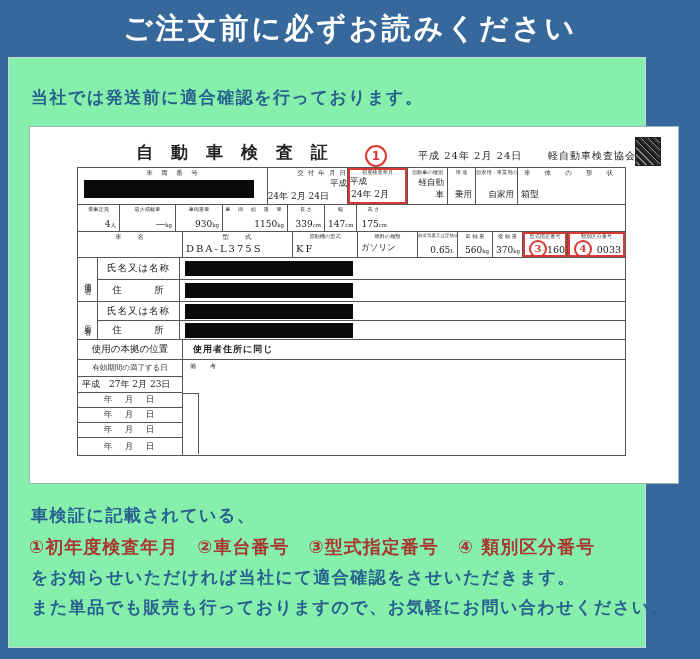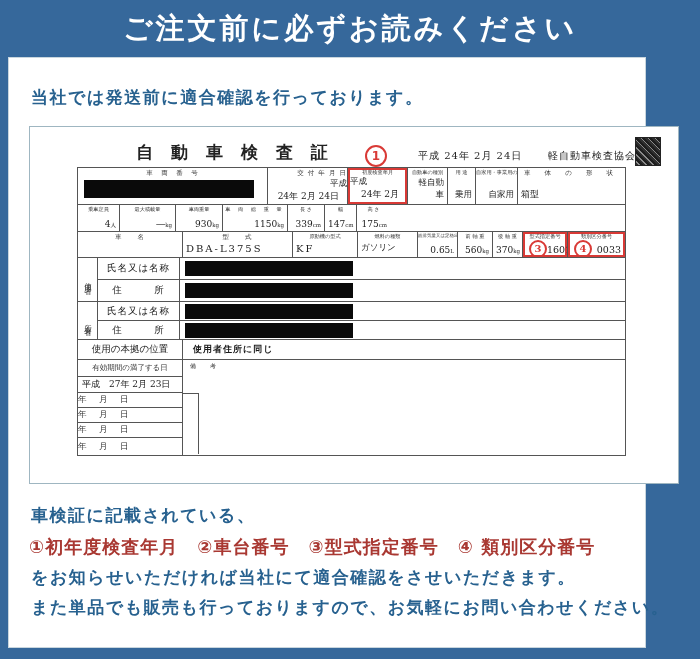--- a/index.html
+++ b/index.html
@@ -9,21 +9,21 @@
     font-family:"DejaVu Sans","Liberation Sans",sans-serif;
     overflow:hidden;
   }
   
   .banner{position:absolute;top:0;left:0;width:700px;height:57px;
     display:flex;align-items:center;justify-content:center;border-radius:21px;}
   .banner-title{color:#ffffff;font-size:29px;font-weight:bold;letter-spacing:3px;}
 
   
   .panel{position:absolute;top:57px;left:8px;width:638px;height:591px;
-    background:#ffffff;border:1px solid #c9d6de;box-sizing:border-box;}
+    background:#86efac;border:1px solid #c9d6de;box-sizing:border-box;}
   .intro{position:absolute;left:22px;top:28px;font-size:17px;font-weight:bold;
     color:#27618f;letter-spacing:1.5px;}
 
   
   .cert-frame{position:absolute;left:20px;top:68px;width:648px;height:356px;
     border:1px solid #9fb6c1;background:#ffffff;}
   .cert-title{position:absolute;left:95px;top:14px;width:220px;text-align:center;
     font-size:17px;font-weight:bold;letter-spacing:6px;color:#222;
     font-family:"DejaVu Serif","Liberation Serif",serif;}
   .cert-head-date{position:absolute;left:388px;top:22px;font-size:10px;color:#222;
@@ -54,21 +54,21 @@
   .cell.last{border-right:none;}
   .lb{font-size:6.5px;color:#3a3a3a;text-align:center;letter-spacing:1px;
     padding-top:1px;white-space:nowrap;
     font-family:"DejaVu Sans","Liberation Sans",sans-serif;}
   .lb.tiny{font-size:5.2px;letter-spacing:0;}
   .vl{font-size:9px;padding:1px 3px;}
   .vl.center{text-align:right;}
   .vl.right{text-align:right;margin-top:auto;padding-bottom:2px;white-space:nowrap;}
   .unit{font-size:5.5px;}
   .era{display:block;font-size:8.5px;padding-left:2px;}
-  .edate{display:block;font-size:9px;text-align:right;padding-right:8px;white-space:nowrap;}
+  .edate{display:block;font-size:9px;text-align:right;padding-right:18px;white-space:nowrap;}
   .redbox{box-shadow:inset 0 0 0 2px #d93a36;}
   .bar{background:#0a0a0a;}
   .chassis-line{display:flex;align-items:center;margin-top:auto;padding:0 4px 2px 4px;}
   .chassis-pre{font-size:11px;letter-spacing:2px;color:#333;}
   .chassis-mask{font-size:15px;font-weight:bold;letter-spacing:2px;color:#000;margin:0 6px 0 2px;}
   .numcell-line{display:flex;align-items:center;justify-content:space-between;
     margin-top:auto;padding:0 4px 2px 6px;}
   .numcell-line .nv{font-size:9.5px;}
 
   
@@ -94,21 +94,21 @@
 
   
   .bottomzone{position:absolute;left:0;top:192px;width:547px;height:95px;}
   .lrow{position:absolute;left:0;width:105px;box-sizing:border-box;
     border-right:1px solid #555;border-bottom:1px solid #555;
     display:flex;align-items:center;}
   .lrow .txt{width:100%;}
   .expiry-lbl{font-size:7.5px;text-align:center;white-space:nowrap;
     font-family:"DejaVu Sans","Liberation Sans",sans-serif;color:#333;}
   .expiry-date{font-size:9px;padding-left:4px;white-space:nowrap;}
-  .blankrow{font-size:8.5px;letter-spacing:2px;color:#333;}
+  .blankrow{font-size:8.5px;text-align:center;letter-spacing:2px;color:#333;}
   .ext{position:absolute;left:105px;top:33px;width:16px;height:61px;
     box-sizing:border-box;border-right:1px solid #555;border-top:1px solid #555;}
   .remarks{position:absolute;left:112px;top:2px;font-size:6px;letter-spacing:4px;
     color:#333;font-family:"DejaVu Sans","Liberation Sans",sans-serif;}
 
   
   .outro-line{position:absolute;left:22px;font-size:17px;font-weight:bold;
     color:#27618f;letter-spacing:1.5px;white-space:nowrap;}
   .outro-red{position:absolute;left:20px;font-size:18px;font-weight:bold;
     color:#a93832;letter-spacing:1px;white-space:nowrap;}

